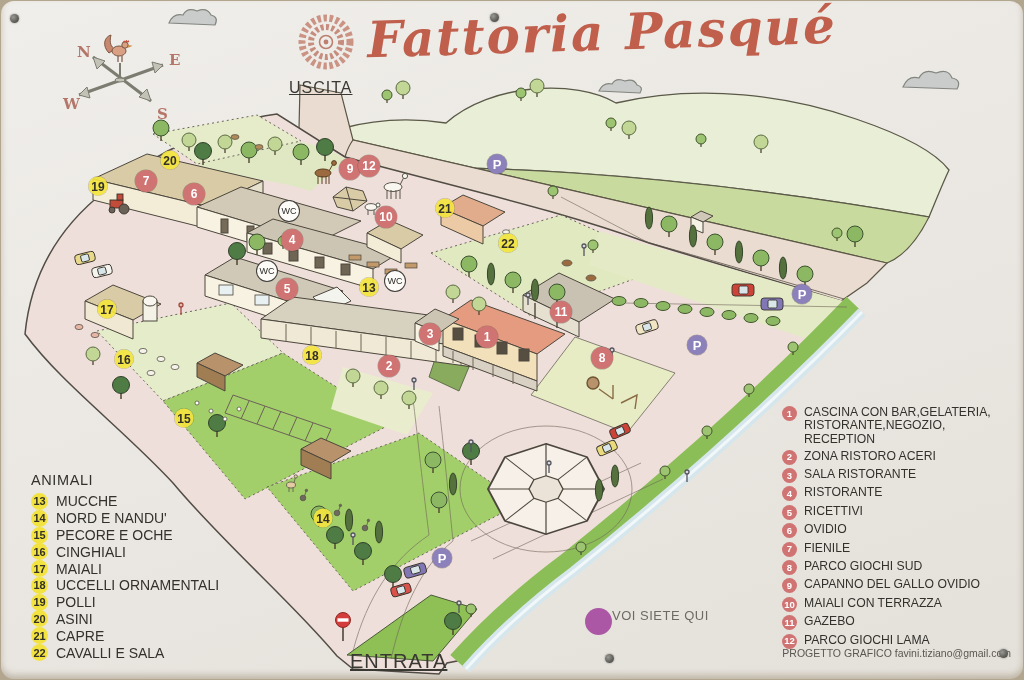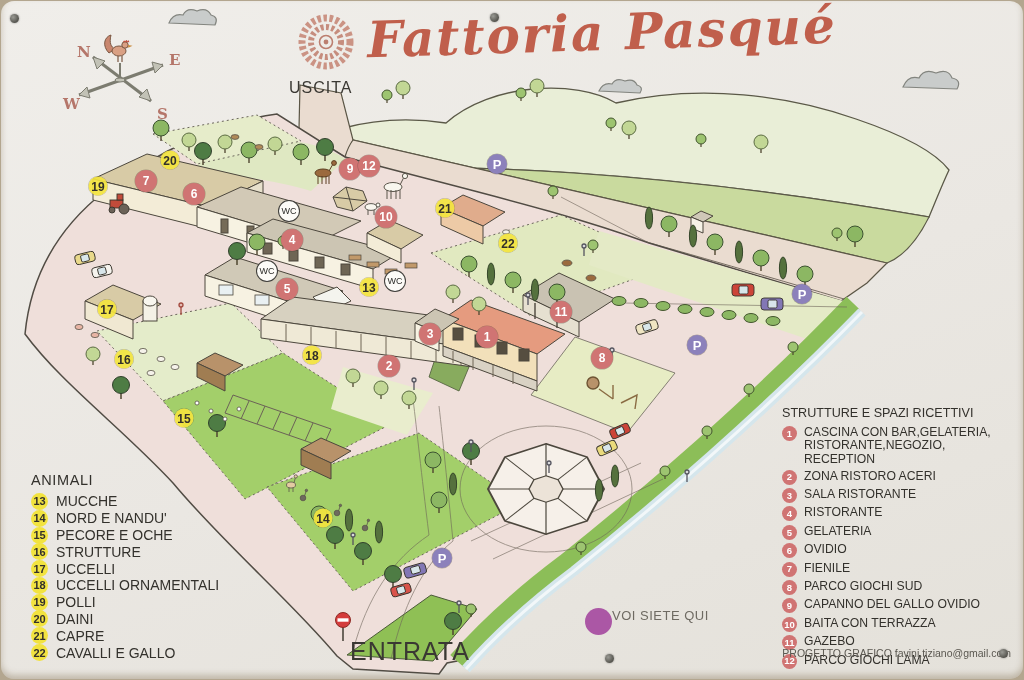--- a/index.html
+++ b/index.html
@@ -2,23 +2,23 @@
 <html><head>
 <meta charset="utf-8">
 <style>
   html,body{margin:0;padding:0;}
   body{width:1024px;height:680px;background:#b3a68f;font-family:"Liberation Sans",sans-serif;position:relative;overflow:hidden;}
   .sign{position:absolute;inset:1px;border-radius:13px;background:linear-gradient(160deg,#f0eeea 0%,#eae7e2 55%,#e4e1da 100%);overflow:hidden;box-shadow:inset 0 -4px 6px rgba(120,100,70,.35);}
   .map{position:absolute;left:0;top:0;width:1024px;height:680px;z-index:1;}
   .title{position:absolute;left:366px;top:2px;font-family:"DejaVu Serif",serif;font-style:italic;font-weight:bold;font-size:50px;color:#c05f4c;transform:rotate(-1.8deg);letter-spacing:2px;white-space:nowrap;z-index:6;}
   .logo{position:absolute;left:292px;top:8px;z-index:6;}
   .compass{position:absolute;left:30px;top:20px;z-index:6;}
-  .lbl{position:absolute;z-index:6;color:#3a3833;}
+  .lbl{position:absolute;z-index:6;color:#3a3833;text-decoration:underline;}
   .uscita{left:288px;top:78px;font-size:16px;letter-spacing:1px;}
-  .entrata{left:349px;top:636px;font-size:25px;letter-spacing:1px;}
+  .entrata{left:349px;top:649px;font-size:20px;letter-spacing:1px;}
   .legend{position:absolute;color:#33312c;z-index:6;}
   .legend-animals{left:30px;top:471px;width:250px;font-size:14px;}
   .legend-animals .leg-title{font-size:14.5px;letter-spacing:.6px;margin-bottom:5px;}
   .legend-animals .leg-row{display:flex;align-items:center;gap:8px;height:16.8px;}
   .legend-structures{left:781px;top:405px;width:228px;font-size:12.2px;}
   .legend-structures .leg-title{font-size:12.6px;margin-bottom:6px;}
   .legend-structures .leg-row{display:flex;align-items:flex-start;gap:7px;margin-bottom:3.4px;line-height:13.4px;}
   .badge{border-radius:50%;display:flex;align-items:center;justify-content:center;font-weight:bold;flex:none;}
   .badge.yellow{width:17px;height:17px;background:#f2e340;color:#33302a;font-size:11px;}
   .badge.red{width:15px;height:15px;background:#d07473;color:#fff;font-size:9.5px;}
@@ -552,91 +552,90 @@
         <div class="leg-row">
           <span class="badge yellow">14</span>
           <span class="leg-label">NORD E NANDU'</span>
         </div>
         <div class="leg-row">
           <span class="badge yellow">15</span>
           <span class="leg-label">PECORE E OCHE</span>
         </div>
         <div class="leg-row">
           <span class="badge yellow">16</span>
-          <span class="leg-label">STRUTTURE</span>
+          <span class="leg-label">CINGHIALI</span>
         </div>
         <div class="leg-row">
           <span class="badge yellow">17</span>
-          <span class="leg-label">UCCELLI</span>
+          <span class="leg-label">MAIALI</span>
         </div>
         <div class="leg-row">
           <span class="badge yellow">18</span>
           <span class="leg-label">UCCELLI ORNAMENTALI</span>
         </div>
         <div class="leg-row">
           <span class="badge yellow">19</span>
           <span class="leg-label">POLLI</span>
         </div>
         <div class="leg-row">
           <span class="badge yellow">20</span>
-          <span class="leg-label">DAINI</span>
+          <span class="leg-label">ASINI</span>
         </div>
         <div class="leg-row">
           <span class="badge yellow">21</span>
           <span class="leg-label">CAPRE</span>
         </div>
         <div class="leg-row">
           <span class="badge yellow">22</span>
-          <span class="leg-label">CAVALLI E GALLO</span>
+          <span class="leg-label">CAVALLI E SALA</span>
         </div>
       </div>
   </div>
 
   <div class="legend legend-structures">
-    <div class="leg-title">STRUTTURE E SPAZI RICETTIVI</div>
     <div class="leg-list">
         <div class="leg-row">
           <span class="badge red">1</span>
           <span class="leg-label">CASCINA CON BAR,GELATERIA, RISTORANTE,NEGOZIO, RECEPTION</span>
         </div>
         <div class="leg-row">
           <span class="badge red">2</span>
           <span class="leg-label">ZONA RISTORO ACERI</span>
         </div>
         <div class="leg-row">
           <span class="badge red">3</span>
           <span class="leg-label">SALA RISTORANTE</span>
         </div>
         <div class="leg-row">
           <span class="badge red">4</span>
           <span class="leg-label">RISTORANTE</span>
         </div>
         <div class="leg-row">
           <span class="badge red">5</span>
-          <span class="leg-label">GELATERIA</span>
+          <span class="leg-label">RICETTIVI</span>
         </div>
         <div class="leg-row">
           <span class="badge red">6</span>
           <span class="leg-label">OVIDIO</span>
         </div>
         <div class="leg-row">
           <span class="badge red">7</span>
           <span class="leg-label">FIENILE</span>
         </div>
         <div class="leg-row">
           <span class="badge red">8</span>
           <span class="leg-label">PARCO GIOCHI SUD</span>
         </div>
         <div class="leg-row">
           <span class="badge red">9</span>
           <span class="leg-label">CAPANNO DEL GALLO OVIDIO</span>
         </div>
         <div class="leg-row">
           <span class="badge red">10</span>
-          <span class="leg-label">BAITA CON TERRAZZA</span>
+          <span class="leg-label">MAIALI CON TERRAZZA</span>
         </div>
         <div class="leg-row">
           <span class="badge red">11</span>
           <span class="leg-label">GAZEBO</span>
         </div>
         <div class="leg-row">
           <span class="badge red">12</span>
           <span class="leg-label">PARCO GIOCHI LAMA</span>
         </div>
       </div>

